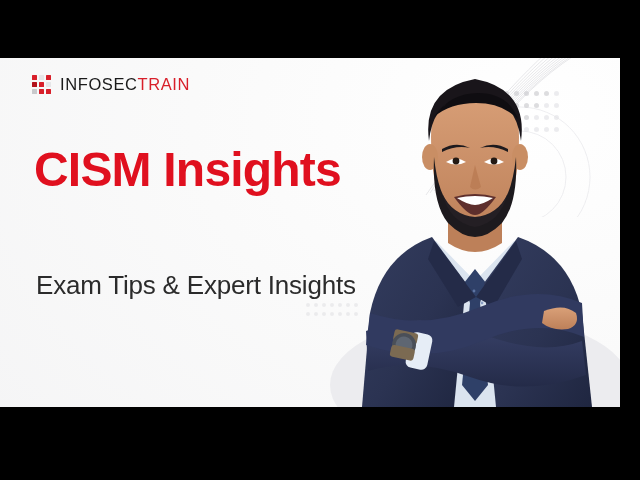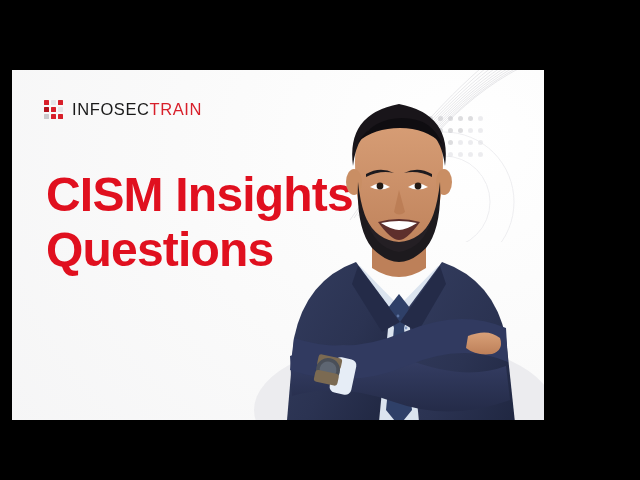--- a/index.html
+++ b/index.html
@@ -27,27 +27,26 @@
     background: #000000;
     z-index: 40;
   }
   .letterbox.top    { top: 0;    height: 58px; }
   .letterbox.bottom { top: 420px; height: 60px; }
 
   
   #stage {
     position: absolute;
     left: 0;
-    top: 70px;
-    width: 532px;
+    top: 45px;
+    width: 620px;
     height: 362px;
     background:
       radial-gradient(120% 150% at 85% 20%, #ffffff 0%, #fafafa 45%, #f4f4f5 100%);
     overflow: hidden;
-    margin-left: 12px;
   }
 
   
   .arc-lines {
     position: absolute;
     right: -10px;
     top: -18px;
     width: 230px;
     height: 190px;
     opacity: .85;
@@ -236,23 +235,23 @@
           <i class="sq-red"></i>
           <i class="sq-red"></i>
       </span>
       <span class="logo-word">
         <span class="infosec">INFOSEC</span><span class="train">TRAIN</span>
       </span>
     </div>
 
     <div id="headline">
       <span class="line">CISM Insights</span>
-      <span class="line">Questions</span>
-    </div>
-
+    </div>
+
+    <div id="subtitle">Exam Tips &amp; Expert Insights</div>
 
     <div id="presenter">
       <svg viewBox="0 0 290 362" preserveAspectRatio="xMidYMax meet" aria-hidden="true">
         <defs>
           <linearGradient id="suitGrad" x1="0" y1="0" x2="1" y2="1">
             <stop offset="0%" stop-color="#333c5e"></stop>
             <stop offset="55%" stop-color="#2b3352"></stop>
             <stop offset="100%" stop-color="#1f2640"></stop>
           </linearGradient>
           <linearGradient id="skinGrad" x1="0" y1="0" x2="0" y2="1">

